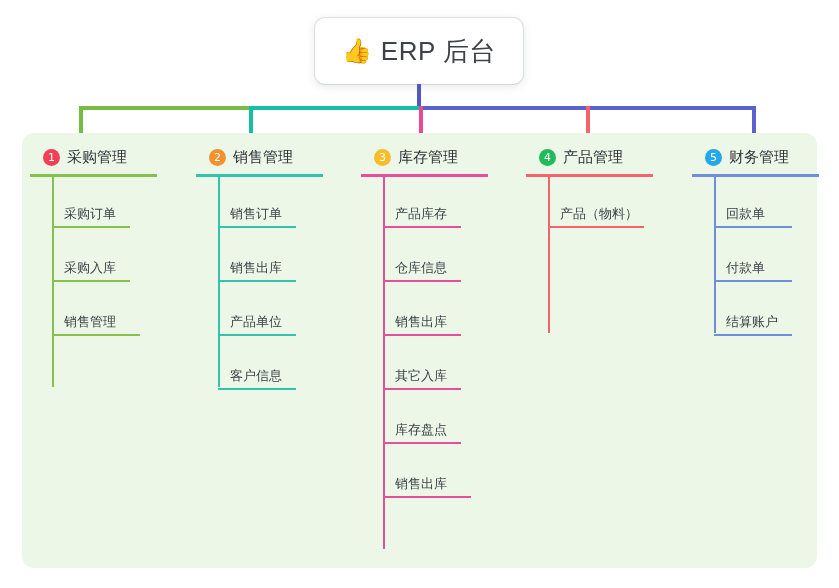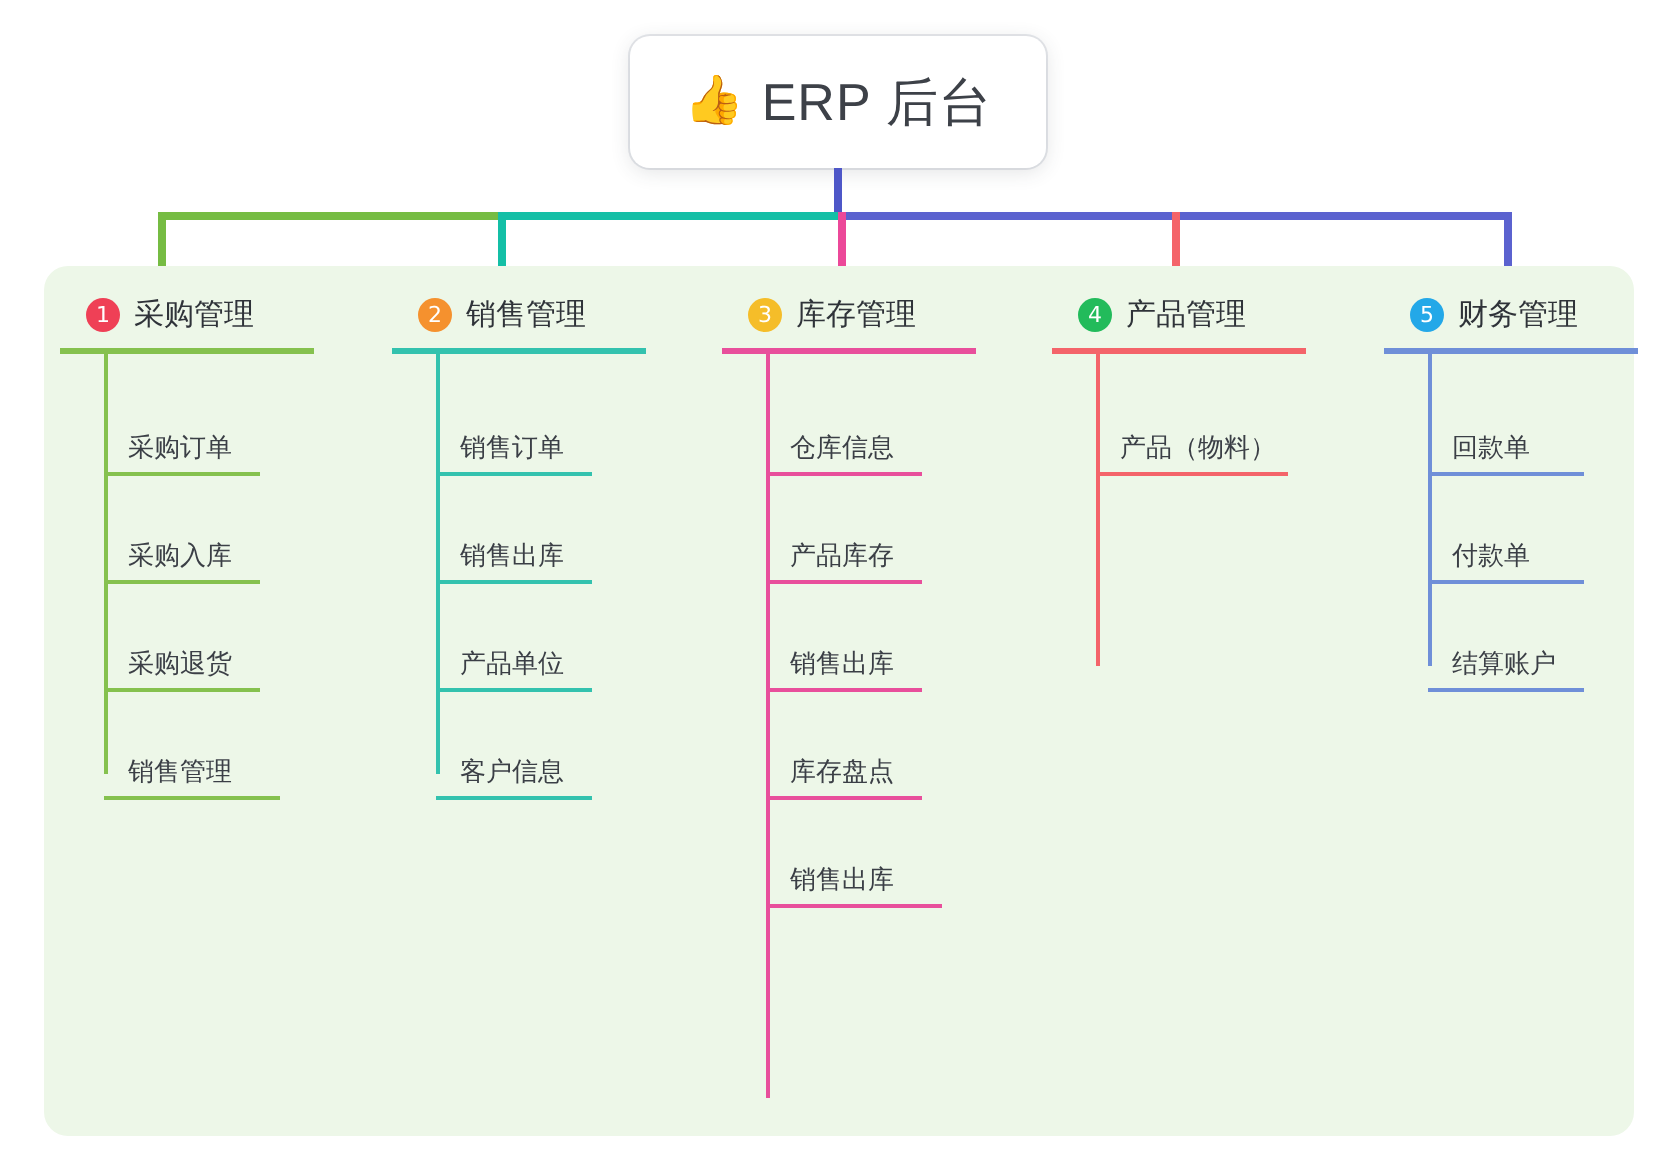--- a/index.html
+++ b/index.html
@@ -111,21 +111,21 @@
   }
   .col-rule {
     margin-top: 5px;
     height: 3px;
     width: 127px;
   }
 
   
   .col-body {
     position: relative;
-    padding-top: 13px;
+    padding-top: 3px;
   }
   .spine {
     position: absolute;
     left: 22px;
     top: 0;
     width: 2px;
   }
   .item {
     position: relative;
     height: 54px;
@@ -186,24 +186,20 @@
       <div class="spine" style="background: rgb(133, 193, 78); height: 210px;"></div>
       <div class="item">
         <span class="item-label">采购订单</span>
         <div class="item-rule" style="background: rgb(133, 193, 78); width: 78px;"></div>
       </div>
       <div class="item">
         <span class="item-label">采购入库</span>
         <div class="item-rule" style="background: rgb(133, 193, 78); width: 78px;"></div>
       </div>
       <div class="item">
-        <span class="item-label">采购退货</span>
-        <div class="item-rule" style="background: rgb(133, 193, 78); width: 78px;"></div>
-      </div>
-      <div class="item">
         <span class="item-label">销售管理</span>
         <div class="item-rule" style="background: rgb(133, 193, 78); width: 88px;"></div>
       </div>
     </div>
   </div>
 <div id="col-2" class="column">
     <div class="col-head">
       <span class="badge" style="background: rgb(245, 145, 46);">2</span>
       <span class="col-title">销售管理</span>
     </div>
@@ -230,29 +226,33 @@
   </div>
 <div id="col-3" class="column">
     <div class="col-head">
       <span class="badge" style="background: rgb(245, 189, 41);">3</span>
       <span class="col-title">库存管理</span>
     </div>
     <div class="col-rule" style="background: rgb(232, 79, 155);"></div>
     <div class="col-body">
       <div class="spine" style="background: rgb(232, 79, 155); height: 372px;"></div>
       <div class="item">
+        <span class="item-label">产品库存</span>
+        <div class="item-rule" style="background: rgb(232, 79, 155); width: 78px;"></div>
+      </div>
+      <div class="item">
         <span class="item-label">仓库信息</span>
         <div class="item-rule" style="background: rgb(232, 79, 155); width: 78px;"></div>
       </div>
       <div class="item">
-        <span class="item-label">产品库存</span>
-        <div class="item-rule" style="background: rgb(232, 79, 155); width: 78px;"></div>
-      </div>
-      <div class="item">
         <span class="item-label">销售出库</span>
+        <div class="item-rule" style="background: rgb(232, 79, 155); width: 78px;"></div>
+      </div>
+      <div class="item">
+        <span class="item-label">其它入库</span>
         <div class="item-rule" style="background: rgb(232, 79, 155); width: 78px;"></div>
       </div>
       <div class="item">
         <span class="item-label">库存盘点</span>
         <div class="item-rule" style="background: rgb(232, 79, 155); width: 78px;"></div>
       </div>
       <div class="item">
         <span class="item-label">销售出库</span>
         <div class="item-rule" style="background: rgb(232, 79, 155); width: 88px;"></div>
       </div>

